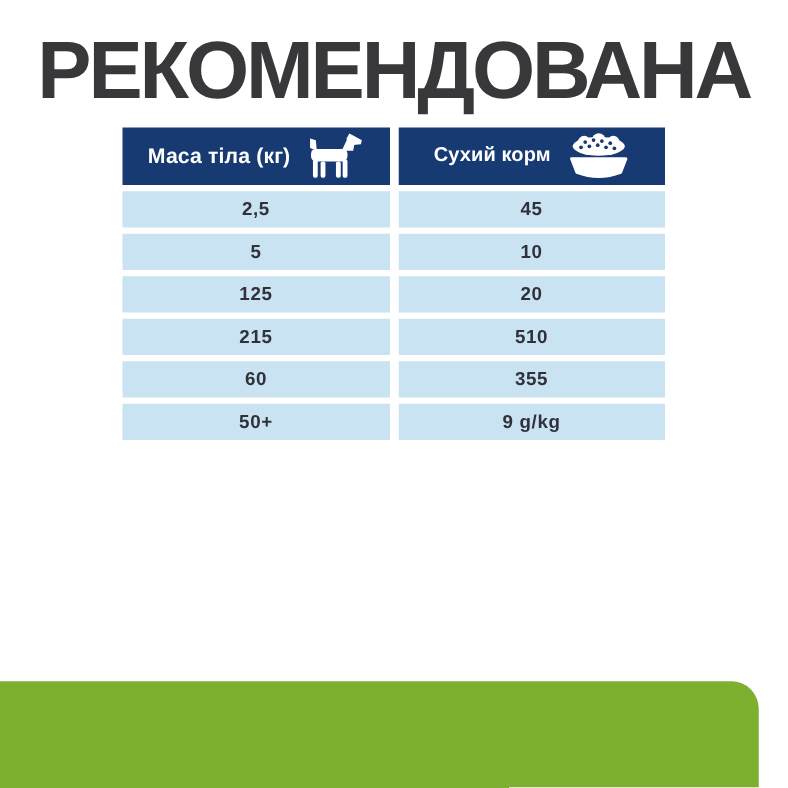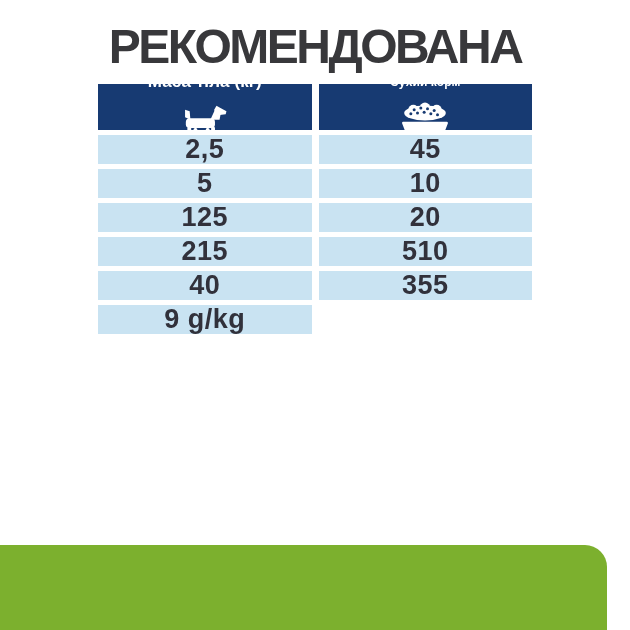--- a/index.html
+++ b/index.html
@@ -9,21 +9,21 @@
     position: relative;
     background: #ffffff;
     overflow: hidden;
     font-family: "Liberation Sans", "DejaVu Sans", sans-serif;
   }
 
   
   .title {
     margin: 22px 0 0 0;
     text-align: center;
-    font-size: 48px;
+    font-size: 65px;
     font-weight: bold;
     letter-spacing: -2.5px;
     line-height: 1.06;
     color: #38383b;
   }
   .title .line { display: block; }
 
   
   .feed-table {
     width: 434px;
@@ -35,38 +35,37 @@
   }
   .cell {
     display: flex;
     align-items: center;
     justify-content: center;
   }
   .cell.header {
     background: #173a72;
     color: #ffffff;
     gap: 13px;
-    flex-direction: column;
   }
   .header-label {
     font-size: 17px;
     font-weight: 600;
     letter-spacing: 0.1px;
   }
   .header-label.two-line {
     display: flex;
     flex-direction: column;
     text-align: right;
-    font-size: 12px;
+    font-size: 16px;
     line-height: 1.2;
   }
   .hicon { display: flex; align-items: center; }
   .cell.data {
     background: #c9e3f2;
-    font-size: 27px;
+    font-size: 15px;
     font-weight: bold;
     color: #31313b;
     letter-spacing: 0.5px;
   }
 
   
   .footer-bar {
     position: absolute;
     left: 0;
     bottom: 0;
@@ -137,20 +136,21 @@
   <div class="cell data">5</div>
 
   <div class="cell data">10</div>
   <div class="cell data">125</div>
 
   <div class="cell data">20</div>
   <div class="cell data">215</div>
 
   <div class="cell data">510</div>
 
-  <div class="cell data">40</div>
+  <div class="cell data">60</div>
   <div class="cell data">355</div>
 
+  <div class="cell data">50+</div>
   <div class="cell data">9 g/kg</div>
 
 </div>
 
 <div class="footer-bar"></div>
 
 </body></html>

